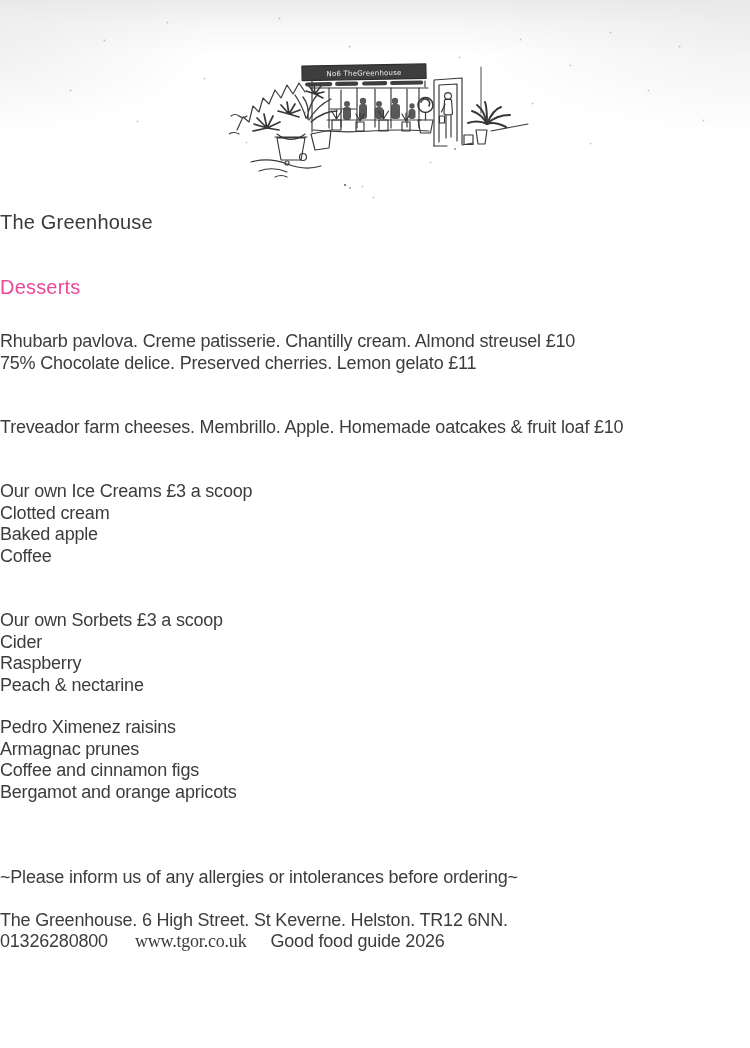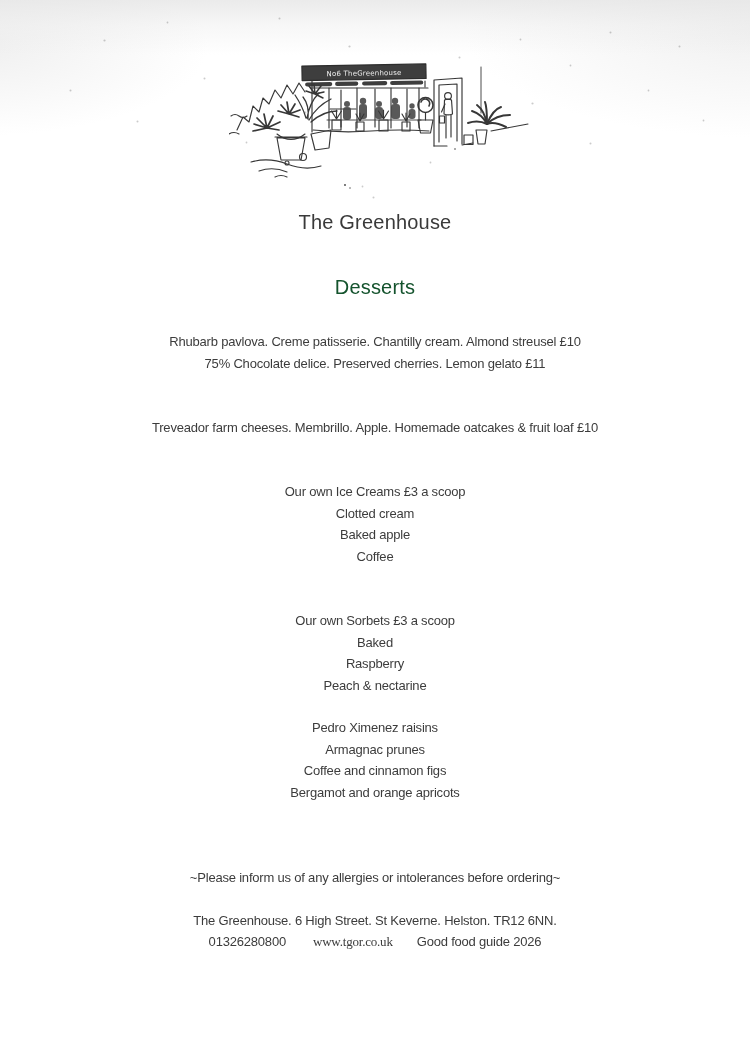--- a/index.html
+++ b/index.html
@@ -20,24 +20,24 @@
     position:absolute;left:0;top:0;width:1px;height:1px;border-radius:50%;
     pointer-events:none;color:rgba(70,70,70,.28);
     box-shadow:
       104px 40px 0 .6px, 167px 22px 0 .4px, 204px 78px 0 .5px, 279px 18px 0 .5px,
       349px 46px 0 .6px, 356px 84px 0 .4px, 459px 57px 0 .5px, 520px 39px 0 .4px,
       532px 103px 0 .6px, 570px 65px 0 .4px, 610px 32px 0 .5px, 648px 90px 0 .4px,
       679px 46px 0 .5px, 703px 120px 0 .4px, 137px 121px 0 .5px, 246px 142px 0 .4px,
       590px 143px 0 .5px, 430px 162px 0 .4px, 70px 90px 0 .5px, 305px 112px 0 .4px,
       373px 197px 0 .5px, 362px 186px 0 .4px;
   }
-  .abs{position:absolute;left:0;width:750px;text-align:center;}
+  .abs{position:absolute;left:0;width:750px;text-align:left;}
   .title{top:211px;font-size:20px;letter-spacing:.2px;color:#3a3a3a;}
-  .subtitle{top:276px;font-size:20px;letter-spacing:.2px;color:#14532d;}
-  .line{height:21.5px;line-height:21.5px;font-size:13px;letter-spacing:-.2px;color:#3c3c3c;}
+  .subtitle{top:276px;font-size:20px;letter-spacing:.2px;color:#ec4899;}
+  .line{height:21.5px;line-height:21.5px;font-size:18px;letter-spacing:-.2px;color:#3c3c3c;}
   section.abs{margin:0;}
   .contact-gap1{margin-left:27px;font-family:Liberation Serif, serif;}
   .contact-gap2{margin-left:24px;}
   svg.sketch{position:absolute;left:229px;top:54px;}
   svg.sketch *{vector-effect:non-scaling-stroke;}
 </style>
 </head>
 <body>
 
 <main>
@@ -172,21 +172,21 @@
 
   <section class="abs" style="top:481px">
     <div class="line">Our own Ice Creams £3 a scoop</div>
     <div class="line">Clotted cream</div>
     <div class="line">Baked apple</div>
     <div class="line">Coffee</div>
   </section>
 
   <section class="abs" style="top:610px">
     <div class="line">Our own Sorbets £3 a scoop</div>
-    <div class="line">Baked</div>
+    <div class="line">Cider</div>
     <div class="line">Raspberry</div>
     <div class="line">Peach &amp; nectarine</div>
   </section>
 
   <section class="abs" style="top:717px">
     <div class="line">Pedro Ximenez raisins</div>
     <div class="line">Armagnac prunes</div>
     <div class="line">Coffee and cinnamon figs</div>
     <div class="line">Bergamot and orange apricots</div>
   </section>

